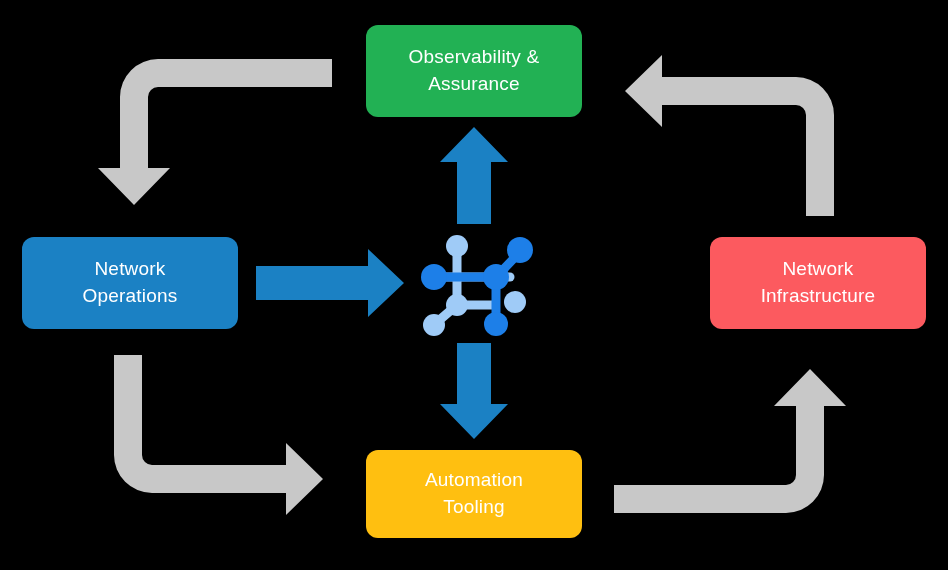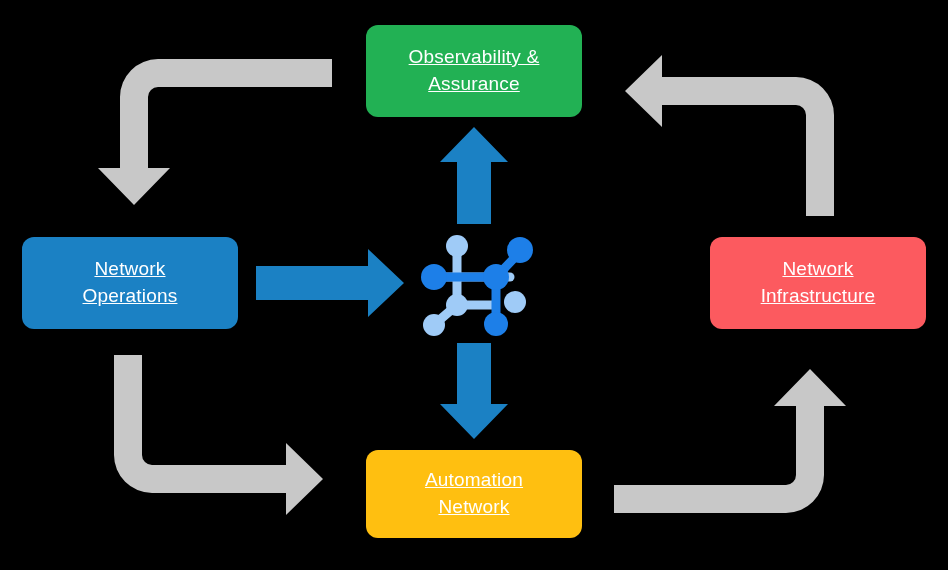--- a/index.html
+++ b/index.html
@@ -22,21 +22,20 @@
     justify-content: center;
     text-align: center;
     border-radius: 12px;
     color: #ffffff;
     font-size: 19px;
     line-height: 1.42;
     font-weight: 400;
     letter-spacing: 0.2px;
     box-sizing: border-box;
     padding: 6px 10px;
-    text-decoration: underline;
   }
   .node-label { display: block; white-space: pre-line; }
 
   #box-observability { left: 366px; top: 25px;  width: 216px; height: 92px; background: #22b154; }
   #box-operations    { left: 22px;  top: 237px; width: 216px; height: 92px; background: #1b81c4; }
   #box-infrastructure{ left: 710px; top: 237px; width: 216px; height: 92px; background: #fc5a5f; }
   #box-automation    { left: 366px; top: 450px; width: 216px; height: 88px; background: #ffbf10; }
 
   .svg-layer {
     position: absolute;
@@ -126,16 +125,16 @@
 Operations</span>
   </div>
 
   <div class="node-box" id="box-infrastructure" style="background: rgb(252, 90, 95);">
     <span class="node-label">Network
 Infrastructure</span>
   </div>
 
   <div class="node-box" id="box-automation" style="background: rgb(255, 191, 16);">
     <span class="node-label">Automation
-Network</span>
+Tooling</span>
   </div>
 
 </div>
 
 </body></html>

